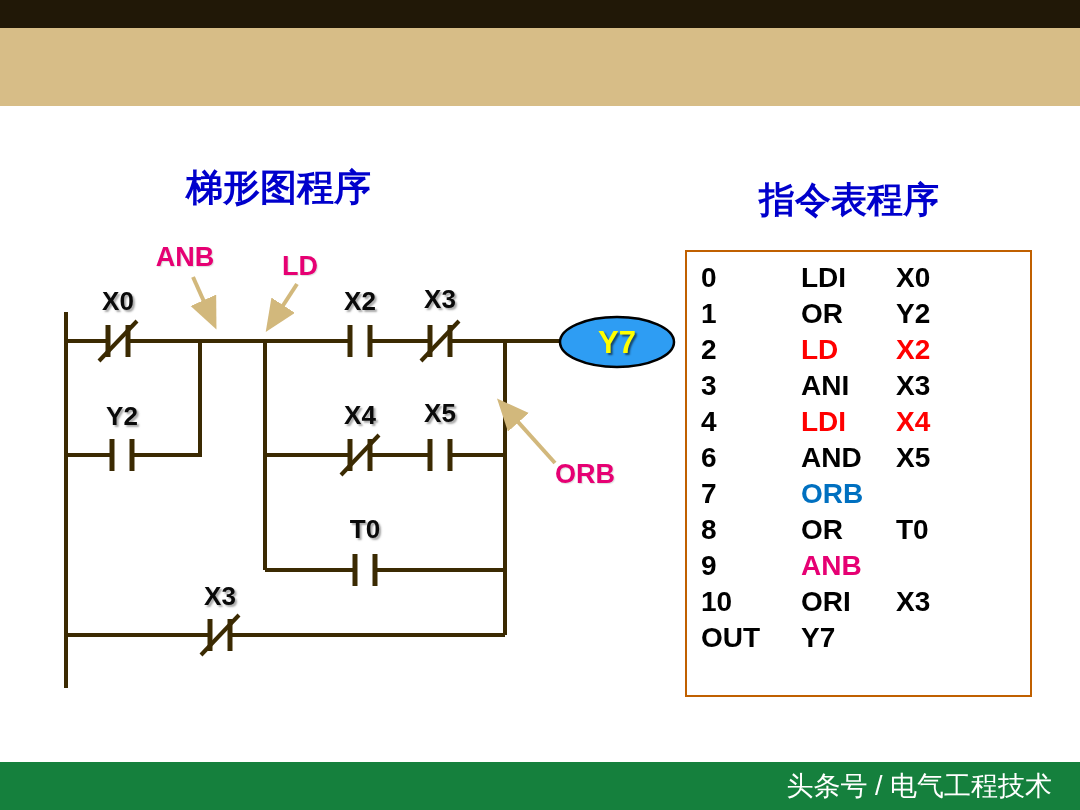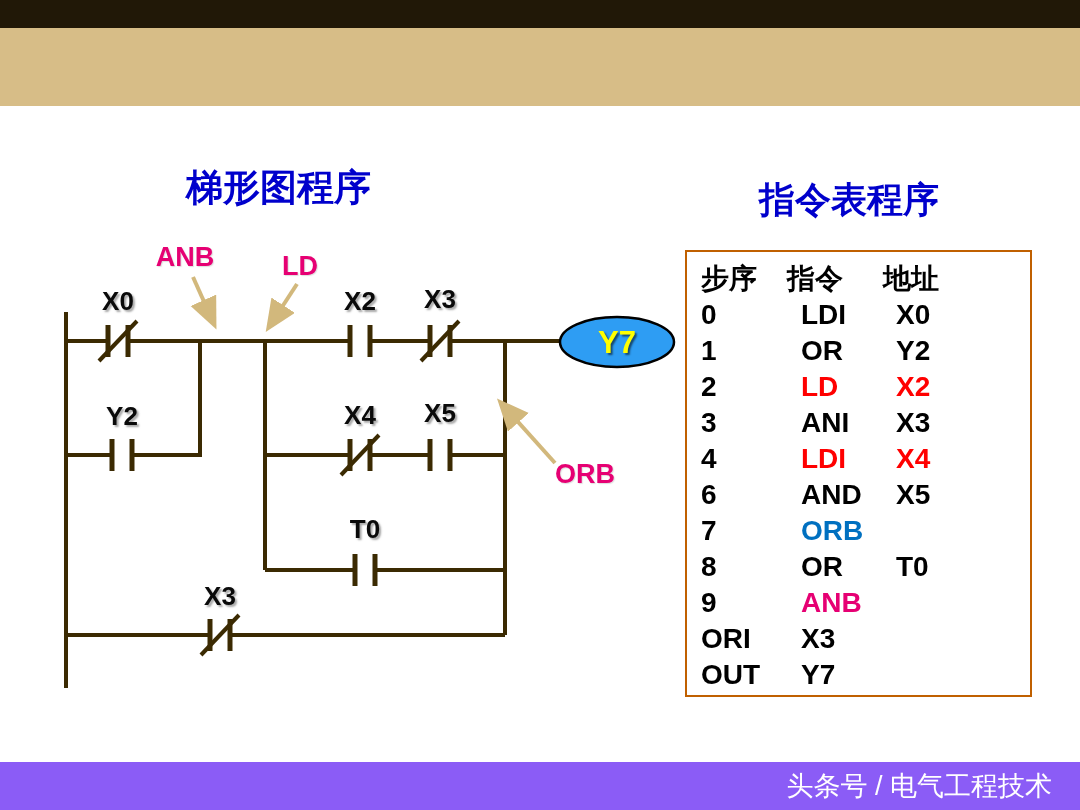--- a/index.html
+++ b/index.html
@@ -1,21 +1,21 @@
 <!DOCTYPE html>
 <html><head>
 <meta charset="utf-8">
 <style>
   * { margin:0; padding:0; box-sizing:border-box; }
   html,body { width:1080px; height:810px; }
   body { position:relative; background:#ffffff; overflow:hidden; font-family:"Liberation Sans", sans-serif; }
 
   .bar-top-dark { position:absolute; top:0; left:0; width:1080px; height:28px; background:#211807; }
   .bar-top-tan  { position:absolute; top:28px; left:0; width:1080px; height:78px; background:#d7bd87; }
-  .bar-bottom   { position:absolute; bottom:0; left:0; width:1080px; height:48px; background:#8b5cf6;
+  .bar-bottom   { position:absolute; bottom:0; left:0; width:1080px; height:48px; background:#15803d;
                   color:#ffffff; font-size:27px; line-height:48px; text-align:right; padding-right:28px; }
 
   .title { position:absolute; color:#0000cc; font-weight:bold; font-family:"Liberation Serif", serif; }
   .title-left  { left:142px; top:163px; font-size:37px;margin-left:44px; }
   .title-right { left:727px; top:176px; font-size:36px;margin-left:32px; }
 
   .ladder-svg { position:absolute; left:0; top:0; }
   svg text { font-family:"Liberation Sans", sans-serif; font-weight:bold; }
   .lbl  { font-size:26px; fill:#0a0a0a; text-shadow:2px 2px 2px rgba(110,110,110,0.6); }
   .ann  { font-size:27px; fill:#e60073; text-shadow:1px 1px 1px rgba(190,190,190,0.5); }
@@ -124,25 +124,20 @@
     <line x1="297" y1="284" x2="269" y2="327" marker-end="url(#arrowhead)"></line>
     <line x1="555" y1="463" x2="501" y2="403" marker-end="url(#arrowhead)"></line>
   </g>
 
   <text class="ann" x="185" y="266" text-anchor="middle">ANB</text>
   <text class="ann" x="300" y="275" text-anchor="middle">LD</text>
   <text class="ann" x="585" y="483" text-anchor="middle">ORB</text>
 </svg>
 
 <div class="inst-table">
-  <div class="t-header">
-    <span>步序</span>
-    <span>指令</span>
-    <span>地址</span>
-  </div>
 
   <div class="t-row">
     <span>0</span>
     <span>LDI</span>
     <span>X0</span>
   </div>
   <div class="t-row">
     <span>1</span>
     <span>OR</span>
     <span>Y2</span>
@@ -176,20 +171,21 @@
     <span>8</span>
     <span>OR</span>
     <span>T0</span>
   </div>
   <div class="t-row">
     <span>9</span>
     <span class="c-magenta">ANB</span>
     <span class="c-magenta"></span>
   </div>
   <div class="t-row">
+    <span>10</span>
     <span>ORI</span>
     <span>X3</span>
   </div>
   <div class="t-row">
     <span>OUT</span>
     <span>Y7</span>
   </div>
 </div>
 
 <div class="bar-bottom">

